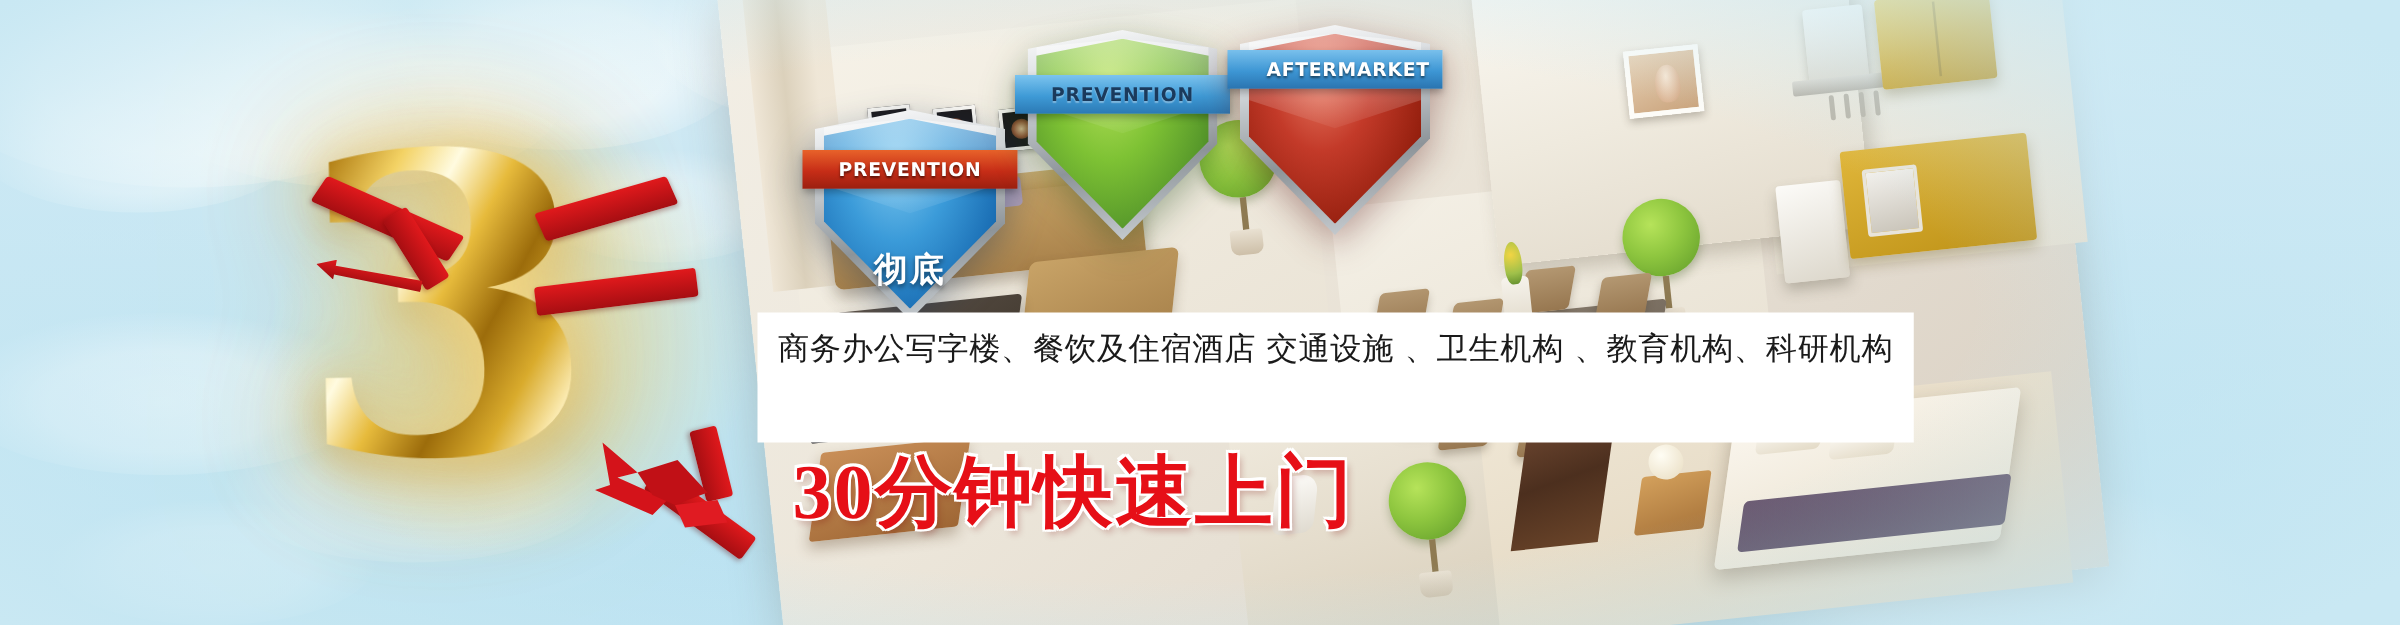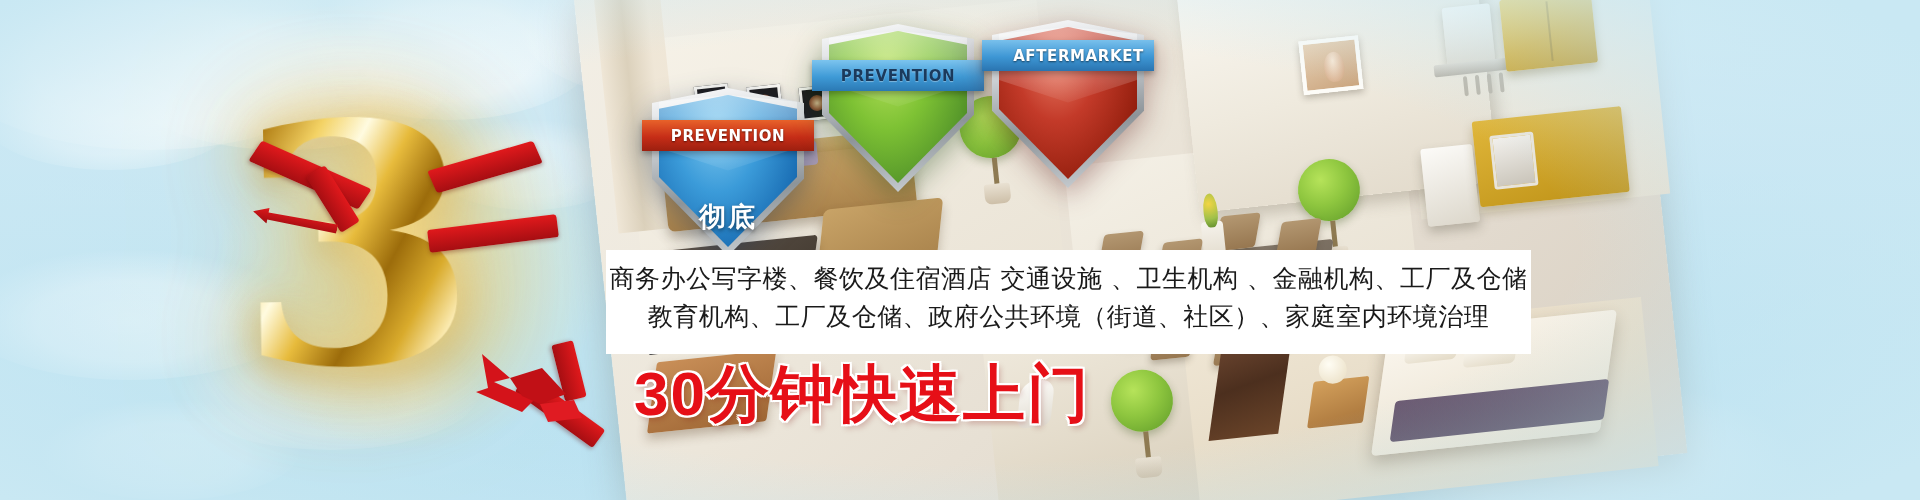--- a/index.html
+++ b/index.html
@@ -407,21 +407,21 @@
   
   #headline {
     position:absolute;
     left:634px; top:359px;
     font-size:62px;
     font-weight:700;
     line-height:70px;
     letter-spacing:2px;
     color:#e60f17;
     white-space:nowrap;
-    font-family:Liberation Sans, sans-serif;
+    font-family:Liberation Serif, serif;
     text-shadow:
       2px 0 0 #fff, -2px 0 0 #fff, 0 2px 0 #fff, 0 -2px 0 #fff,
       2px 2px 0 #fff, -2px 2px 0 #fff, 2px -2px 0 #fff, -2px -2px 0 #fff,
       3px 4px 6px rgba(120,0,0,.28);
   }
 </style>
 </head>
 <body>
 
 <div id="banner">
@@ -566,19 +566,18 @@
   <div class="shield" id="shield-aftermarket">
     <div class="rim"></div>
     <div class="face"></div>
     <div class="gloss"></div>
     <div class="sash">
       <span>AFTERMARKET</span>
     </div>
   </div>
 
   <div id="info-panel">
-    <div class="info-line">商务办公写字楼、餐饮及住宿酒店 交通设施 、卫生机构 、金融机构、工厂及仓储</div>
-    <div class="info-line">教育机构、工厂及仓储、政府公共环境（街道、社区）、家庭室内环境治理</div>
+    <div class="info-line">商务办公写字楼、餐饮及住宿酒店 交通设施 、卫生机构 、教育机构、科研机构</div>
   </div>
 
   <div id="headline">30分钟快速上门</div>
 
 </div>
 
 </body></html>

